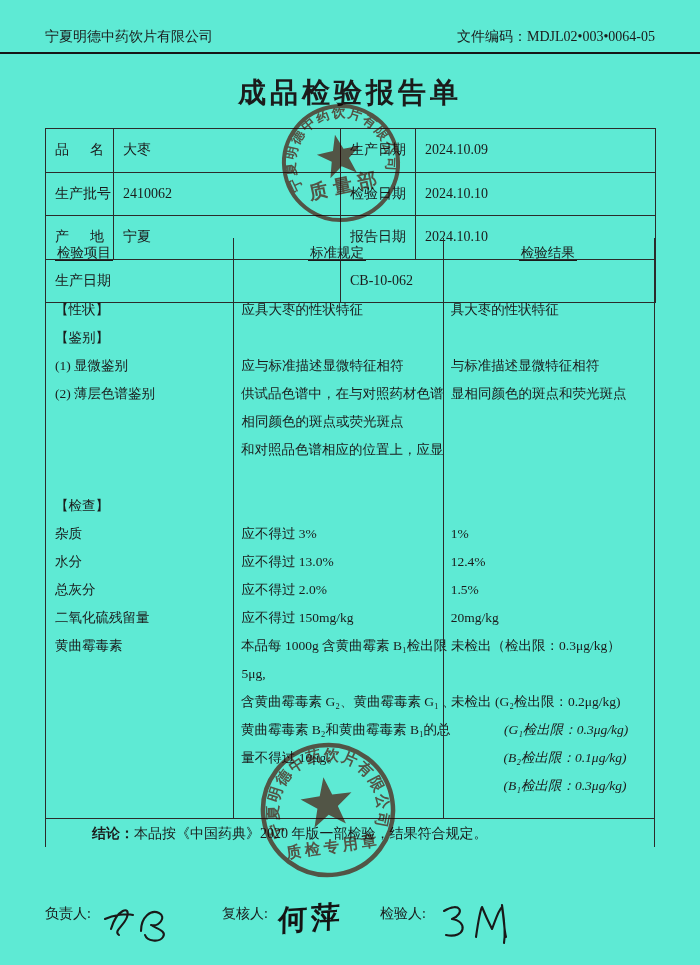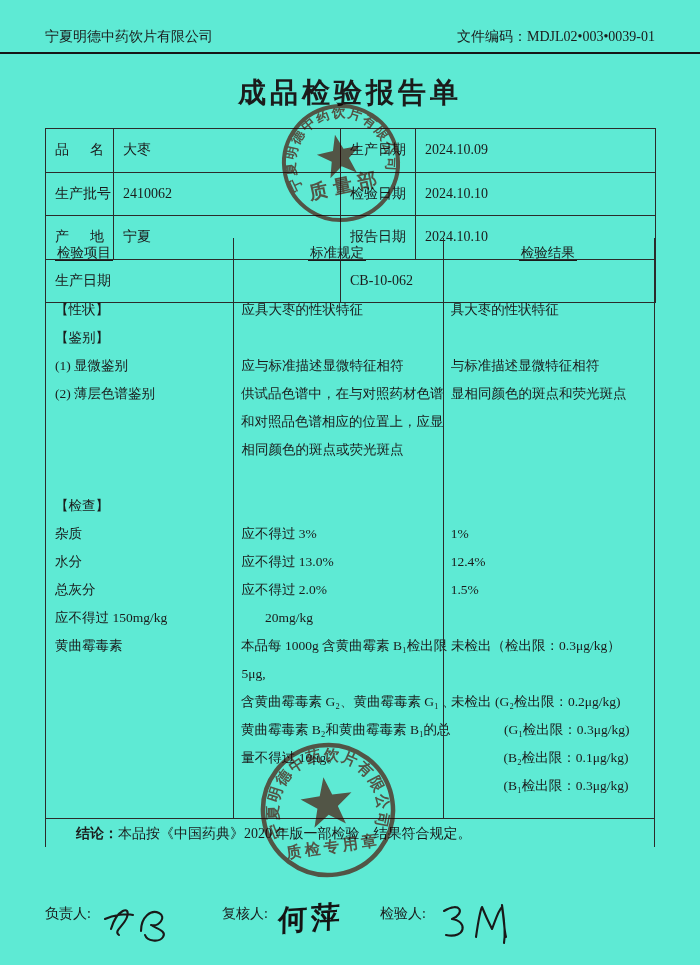--- a/index.html
+++ b/index.html
@@ -23,29 +23,29 @@
   .vline{position:absolute;top:0;bottom:0;width:1px;background:#2b2b2b;}
   .v1{left:187px;} .v2{left:397px;}
   .mhead{display:flex;height:30px;line-height:30px;}
   .mhead .c1{text-align:left;font-family:Liberation Serif, serif;} .mhead .c2,.mhead .c3{text-align:center;padding-left:0;}
   .mhead span{border-bottom:1px solid #1b1b1b;padding:0 2px;}
   .mrow{display:flex;height:28px;line-height:28px;}
   .c1,.c2,.c3{box-sizing:border-box;white-space:nowrap;overflow:visible;}
   .c1{width:187px;padding-left:9px;}
   .c2{width:210px;padding-left:9px;}
   .c3{width:213px;padding-left:9px;}
-  .ind{padding-left:62px;}
+  .ind{padding-left:62px;font-style:italic;}
   
   .concl{position:absolute;top:818px;left:45px;width:610px;height:29px;line-height:29px;
          box-sizing:border-box;border:1px solid #2b2b2b;border-bottom:none;
          font-size:14px;padding-left:30px;white-space:nowrap;}
   .remark{position:absolute;top:847px;left:45px;width:610px;height:56px;box-sizing:border-box;
           border:1px solid #2b2b2b;font-size:14px;line-height:26px;padding:1px 5px 0 5px;
           text-indent:26px;}
-  .blab{font-weight:bold;}
+  .blab{font-weight:bold;margin-left:16px;}
   
   .sigs{position:absolute;top:905px;left:45px;width:610px;height:55px;font-size:14px;}
   .siggrp{position:absolute;top:0;display:flex;align-items:flex-start;}
   .g1{left:0;} .g2{left:177px;} .g3{left:335px;}
   .sigart{margin-left:6px;margin-top:-4px;}
   .signame{display:inline-block;font-size:29px;font-weight:bold;margin-left:10px;margin-top:-6px;
            transform:rotate(-4deg) skewX(-5deg);letter-spacing:4px;color:#141414;}
   
   .stamp{position:absolute;mix-blend-mode:multiply;opacity:.88;pointer-events:none;}
   .stamp-top{left:266px;top:88px;transform:rotate(-12deg);}
@@ -53,21 +53,21 @@
   .stamp text{font-family:"Liberation Serif","DejaVu Serif",serif;font-weight:bold;}
   svg.sig{stroke:#191919;fill:none;stroke-width:2.1;stroke-linecap:round;stroke-linejoin:round;}
 </style>
 </head>
 <body>
 
 <div class="page">
 
   <div class="hdr">
     <span>宁夏明德中药饮片有限公司</span>
-    <span><span>文件编码：</span><span>MDJL02•003•0039-01</span></span>
+    <span><span>文件编码：</span><span>MDJL02•003•0064-05</span></span>
   </div>
   <div class="rule"></div>
 
   <div class="title">成品检验报告单</div>
 
   <table class="info">
     <colgroup>
         <col style="width:68px">
         <col style="width:227px">
         <col style="width:75px">
@@ -129,26 +129,26 @@
         <div class="c2">应与标准描述显微特征相符</div>
         <div class="c3">与标准描述显微特征相符</div>
       </div>
     <div class="mrow">
         <div class="c1">(2) 薄层色谱鉴别</div>
         <div class="c2">供试品色谱中，在与对照药材色谱</div>
         <div class="c3">显相同颜色的斑点和荧光斑点</div>
       </div>
     <div class="mrow">
         <div class="c1"></div>
+        <div class="c2">相同颜色的斑点或荧光斑点</div>
+        <div class="c3"></div>
+      </div>
+    <div class="mrow">
+        <div class="c1"></div>
         <div class="c2">和对照品色谱相应的位置上，应显</div>
-        <div class="c3"></div>
-      </div>
-    <div class="mrow">
-        <div class="c1"></div>
-        <div class="c2">相同颜色的斑点或荧光斑点</div>
         <div class="c3"></div>
       </div>
     <div class="mrow">
         <div class="c1"></div>
         <div class="c2"></div>
         <div class="c3"></div>
       </div>
     <div class="mrow">
         <div class="c1">【检查】</div>
         <div class="c2"></div>
@@ -163,20 +163,21 @@
         <div class="c1">水分</div>
         <div class="c2">应不得过 13.0%</div>
         <div class="c3">12.4%</div>
       </div>
     <div class="mrow">
         <div class="c1">总灰分</div>
         <div class="c2">应不得过 2.0%</div>
         <div class="c3">1.5%</div>
       </div>
     <div class="mrow">
+        <div class="c1">二氧化硫残留量</div>
         <div class="c2">应不得过 150mg/kg</div>
         <div class="c3">20mg/kg</div>
       </div>
     <div class="mrow">
         <div class="c1">黄曲霉毒素</div>
         <div class="c2">本品每 1000g 含黄曲霉素 B₁检出限</div>
         <div class="c3">未检出（检出限：0.3μg/kg）</div>
       </div>
     <div class="mrow">
         <div class="c1"></div>

